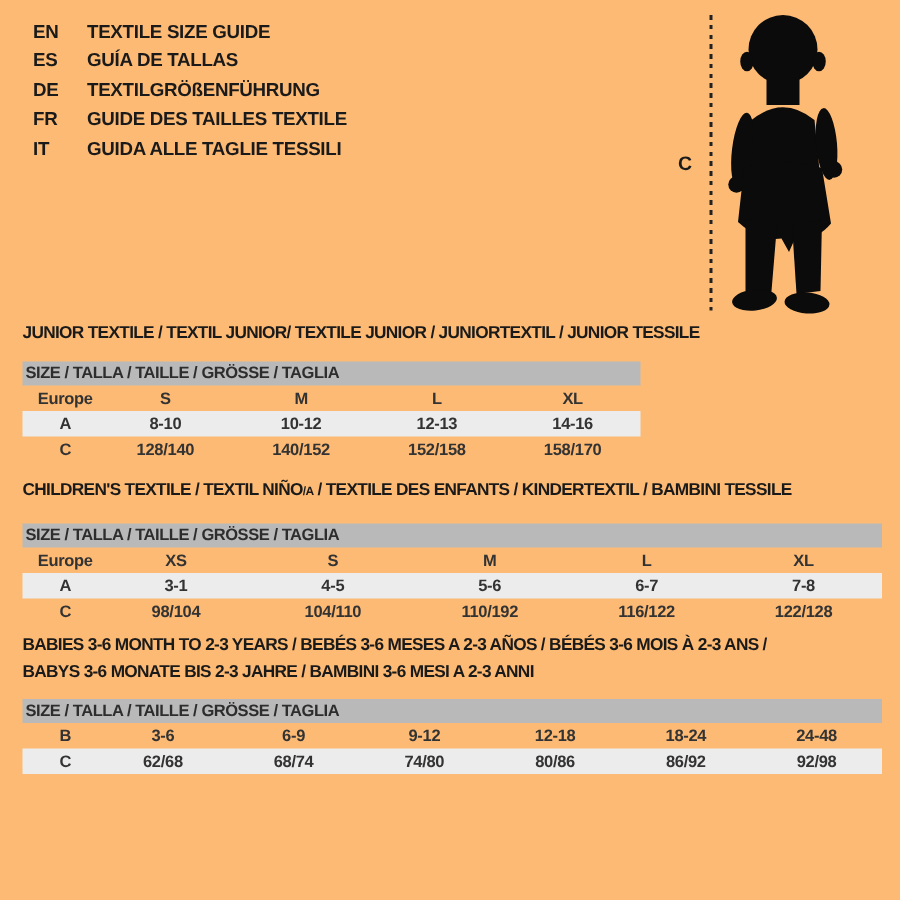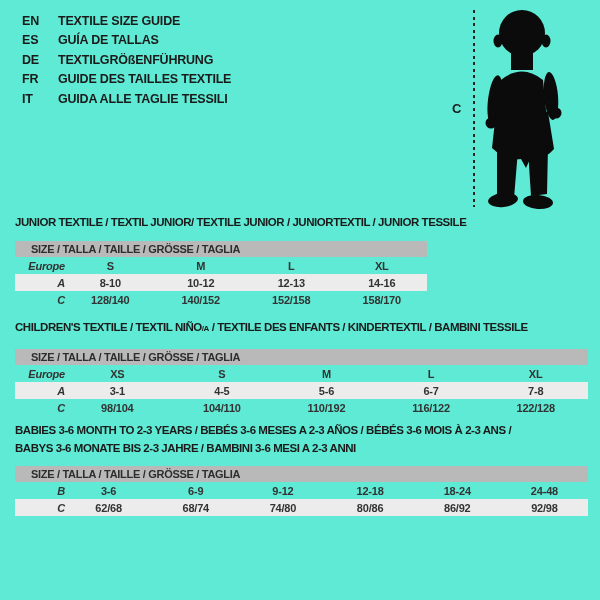--- a/index.html
+++ b/index.html
@@ -1,43 +1,43 @@
 <!DOCTYPE html>
 <html><head>
 <meta charset="utf-8">
 <style>
   html,body{margin:0;padding:0;background:#fff;}
   .canvas{
-    position:relative;width:600px;height:600px;background:#5eead4;overflow:hidden;
+    position:relative;width:600px;height:600px;background:#fdba74;overflow:hidden;
     font-family:"Liberation Sans",sans-serif;color:var(--ink,#1a1a1a);
   }
   
   .lang-block{position:absolute;left:22px;top:11px;}
   .lang-row{display:flex;height:19.5px;align-items:center;
     font-weight:700;font-size:12.5px;letter-spacing:-0.2px;}
   .lang-code{width:36px;flex:0 0 36px;}
   .lang-title{white-space:nowrap;}
   
   .dash-line{position:absolute;left:473px;top:10px;width:2px;height:197px;
     background-image:repeating-linear-gradient(to bottom,#222 0 3px,transparent 3px 6.5px);}
   .figure-c{position:absolute;left:452px;top:101px;font-size:13px;font-weight:700;}
   .figure-svg{position:absolute;left:485px;top:8px;}
   
   .section-heading{position:absolute;left:15px;font-size:11.5px;font-weight:700;
     letter-spacing:-0.45px;white-space:nowrap;line-height:13px;}
   .heading-line{height:17.5px;}
   .sub{font-size:8px;}
   .size-table{position:absolute;left:15px;}
   .bar{height:16px;line-height:16px;background:var(--bar-bg,#b9b9b9);color:#2d2d2d;
-    font-size:11px;font-weight:700;padding-left:16px;letter-spacing:-0.3px;
+    font-size:11px;font-weight:700;padding-left:2px;letter-spacing:-0.3px;
     white-space:nowrap;overflow:hidden;}
   .trow{display:grid;height:17px;align-items:center;font-size:11px;font-weight:700;
     color:#333;letter-spacing:-0.2px;}
   .trow.shaded{background:var(--alt-bg,#ececec);}
-  .tlabel{padding-left:7px;text-align:right;font-style:italic;}
+  .tlabel{padding-left:7px;text-align:center;}
   .tcell{text-align:center;}
   
   .footnotes{position:absolute;left:15px;top:537px;}
   .footnote{height:17.5px;font-size:11px;font-weight:700;letter-spacing:-0.25px;
     white-space:nowrap;}
 </style>
 </head>
 <body>
 
 <div class="canvas" style="--bar-bg: #b9b9b9; --alt-bg: #ececec; --ink: #1a1a1a;">

